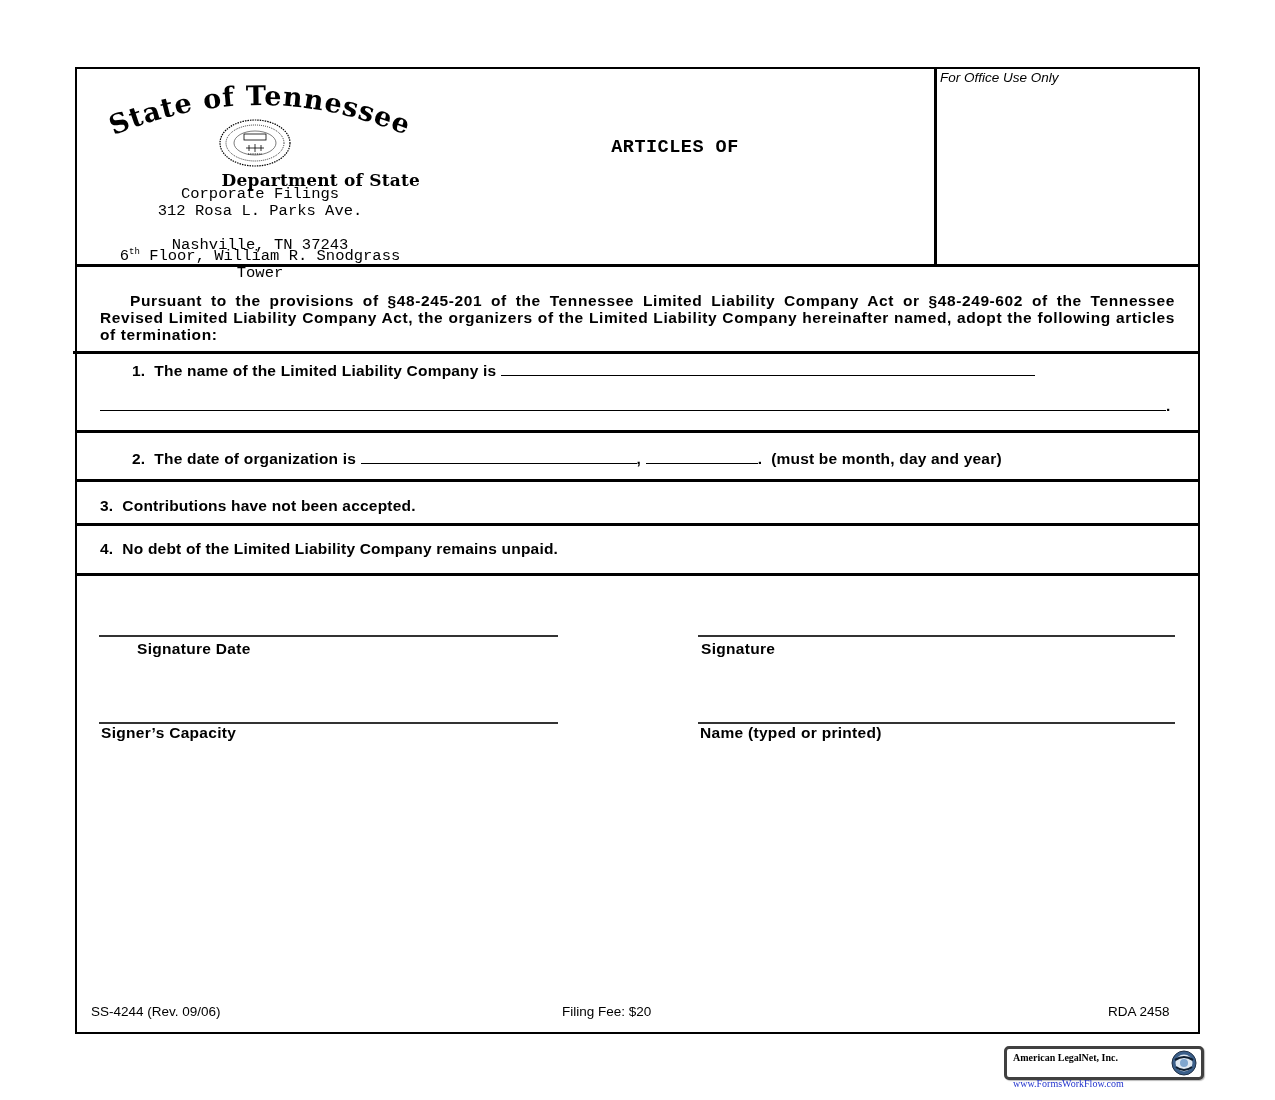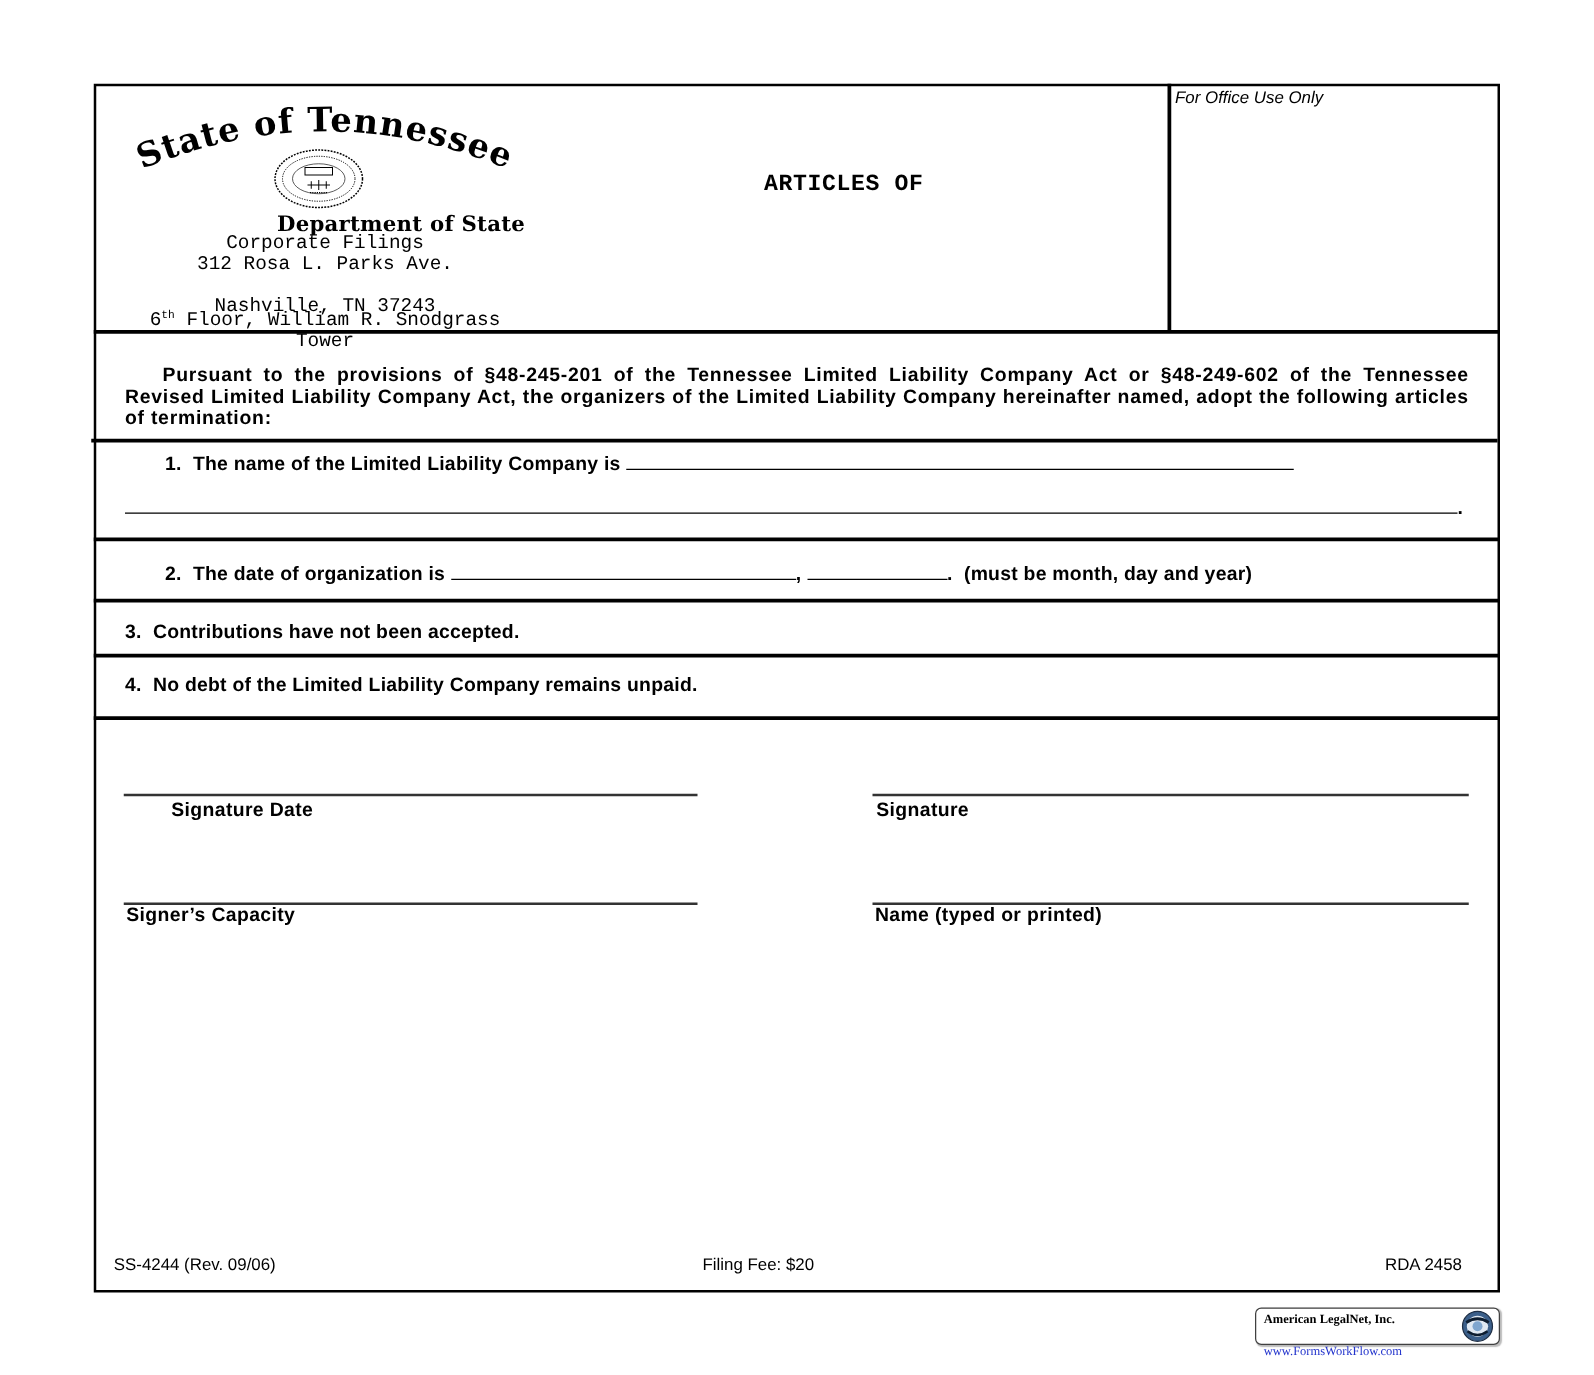--- a/index.html
+++ b/index.html
@@ -27,21 +27,21 @@
   .item { position: absolute; left: 100px; font-size: 15.5px; font-weight: bold; letter-spacing: 0.2px; white-space: nowrap; }
   .item-narrow { font-family: "Liberation Sans Narrow", "Liberation Sans", sans-serif; margin-left: 32px; }
   .blank { display: inline-block; border-bottom: 1.5px solid #000; height: 14px; vertical-align: baseline; }
 
   
   .sigline { position: absolute; height: 2px; background: #333; }
   .siglabel { position: absolute; font-size: 15.5px; font-weight: bold; letter-spacing: 0.3px; }
 
   
   .foot { position: absolute; top: 1004px; font-size: 13.5px; }
-  #legalnet { left: 1004px; top: 1046px; width: 194px; height: 28px; border: 1px solid #404040; border-radius: 5px; background: #fff; box-shadow: 1px 1px 1px #bbb; }
+  #legalnet { left: 1004px; top: 1046px; width: 194px; height: 28px; border: 3px solid #404040; border-radius: 5px; background: #fff; box-shadow: 1px 1px 1px #bbb; }
   #legalnet .l1 { position: absolute; left: 6px; top: 3px; font-size: 10px; font-weight: bold; font-family: "Liberation Serif", serif; }
   #legalnet .l2 { position: absolute; left: 6px; top: 29px; font-size: 10px; font-family: "Liberation Serif", serif; color: #2233cc; }
   #legalnet .globe { position: absolute; right: 4px; top: 1px; width: 26px; height: 26px; }
 </style>
 </head>
 <body>
 
 <div id="frame" class="abs"></div>
 
 <div class="vline" style="left:934px; top:67px; height:198px;"></div>

